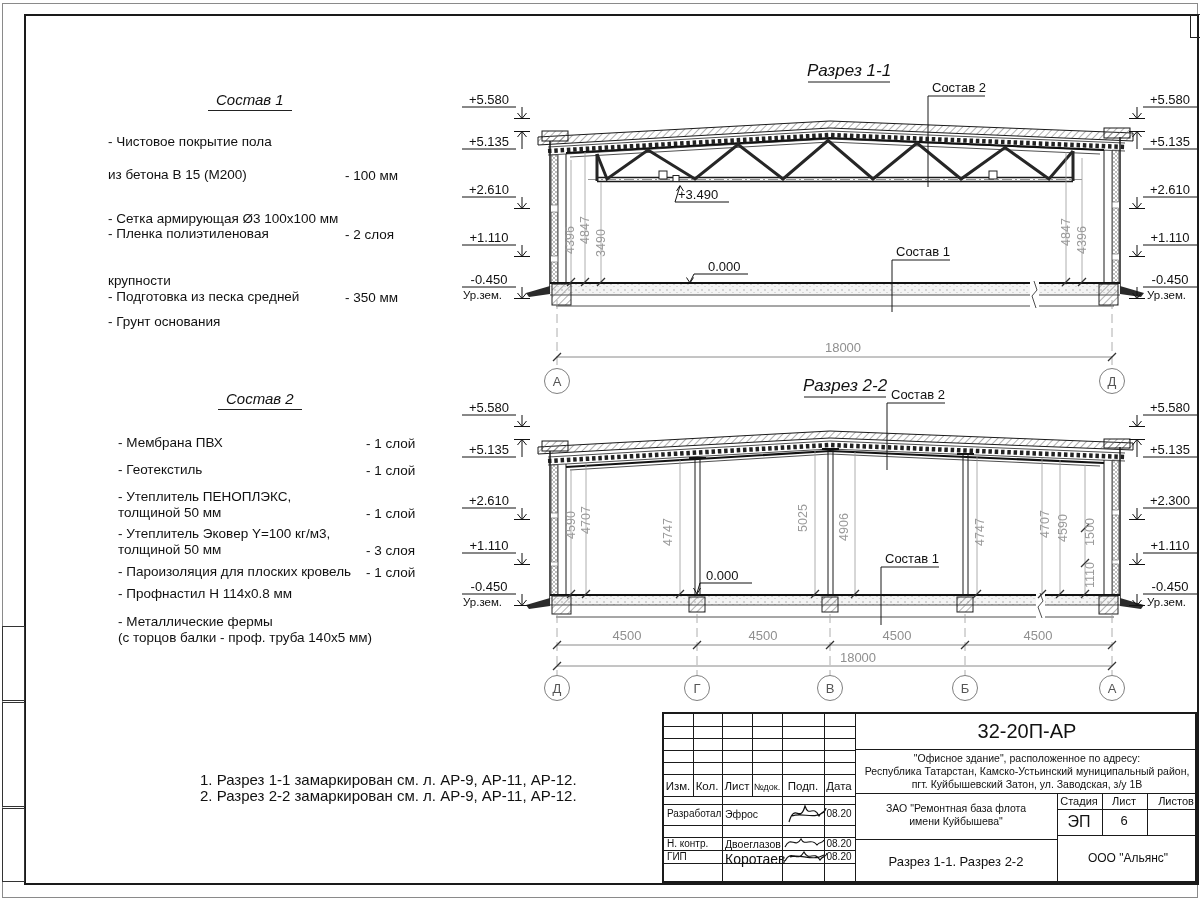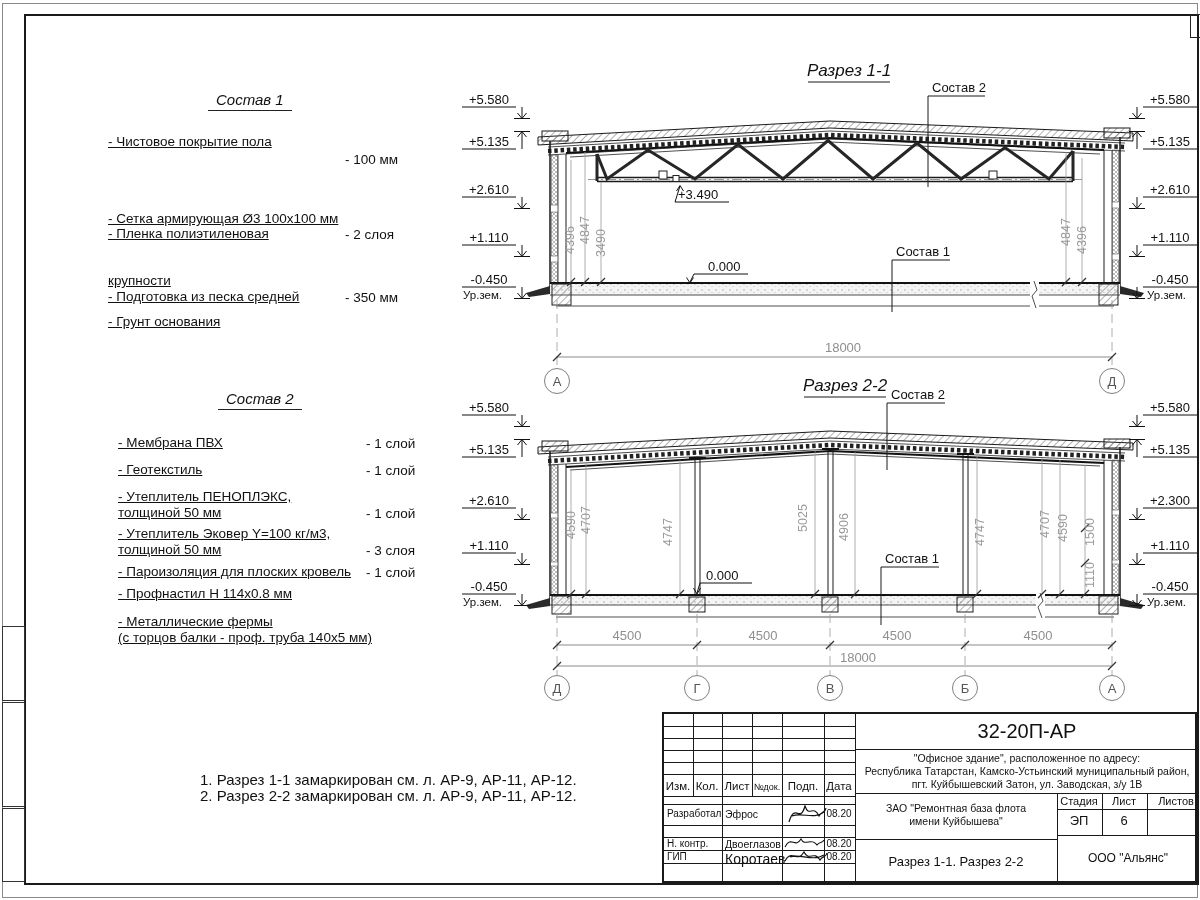--- a/index.html
+++ b/index.html
@@ -36,21 +36,21 @@
   .lbl{fill:#111;font-size:13px}
   .lev{fill:#111;font-size:13px}
   .grnd{fill:#111;font-size:11.5px}
   .axis{fill:#555;font-size:13px}
   .axc{stroke:#808080;stroke-width:1;fill:#fff}
   .ttl{fill:#111;font-size:17px;font-style:italic}
   
   .sostav{position:absolute;font-size:13.5px;color:#111;}
   .sostav .st{position:absolute;font-size:15px;font-style:italic;
      border-bottom:1px solid #222;padding:0 8px 2px;}
-  .s-item{position:absolute;left:0;width:100%;text-decoration:underline;}
+  .s-item{position:absolute;left:0;width:100%;}
   .s-item .nm div{line-height:16px;}
   .s-qty{position:absolute;bottom:0;}
   #sostav1{left:108px;top:86px;width:320px;}
   #sostav1 .st{left:100px;top:5px;}
   #sostav1 .s-qty{left:237px;}
   #sostav2{left:118px;top:385px;width:330px;}
   #sostav2 .st{left:100px;top:5px;}
   #sostav2 .s-qty{left:248px;}
   .notes{position:absolute;left:200px;top:772px;font-size:15px;color:#111;line-height:15.5px;}
   
@@ -79,20 +79,21 @@
     <div class="st">Состав 1</div>
     <div class="s-item" style="top:48px">
       <div class="nm">
           <div>- Чистовое покрытие пола</div>
           <div></div>
         </div>
       <div class="s-qty"></div>
       </div>
     <div class="s-item" style="top:81px">
       <div class="nm">
+          <div>из бетона В 15 (М200)</div>
         </div>
       <div class="s-qty">- 100 мм</div>
       </div>
     <div class="s-item" style="top:125px">
       <div class="nm">
           <div>- Сетка армирующая Ø3 100х100 мм</div>
           <div></div>
         </div>
       <div class="s-qty"></div>
       </div>
@@ -562,17 +563,17 @@
       <path d="M3 16 C10 3, 15 19, 22 7 C27 17, 32 5, 38 15 C41 10, 44 13, 45 8 M8 12 C18 8, 30 17, 42 10" stroke="#111" stroke-width="1.2" fill="none"></path>
     </svg>
 
     <div class="txt ctr tb-small" style="left:292px;top:88px">ЗАО "Ремонтная база флота</div>
     <div class="txt ctr tb-small" style="left:292px;top:101px">имени Куйбышева"</div>
     <div class="txt ctr" style="left:292px;top:140px;font-size:13px">Разрез 1-1. Разрез 2-2</div>
 
     <div class="txt ctr" style="left:415px;top:81px;font-size:11px">Стадия</div>
     <div class="txt ctr" style="left:460px;top:81px;font-size:11px">Лист</div>
     <div class="txt ctr" style="left:512px;top:81px;font-size:11px">Листов</div>
-    <div class="txt ctr" style="left:415px;top:99px;font-size:13px">ЭП</div>
+    <div class="txt ctr" style="left:415px;top:99px;font-size:16px">ЭП</div>
     <div class="txt ctr" style="left:460px;top:99px;font-size:13px">6</div>
     <div class="txt ctr" style="left:464px;top:137px;font-size:12px">ООО "Альянс"</div>
   </div>
 </div>
 
 </body></html>

